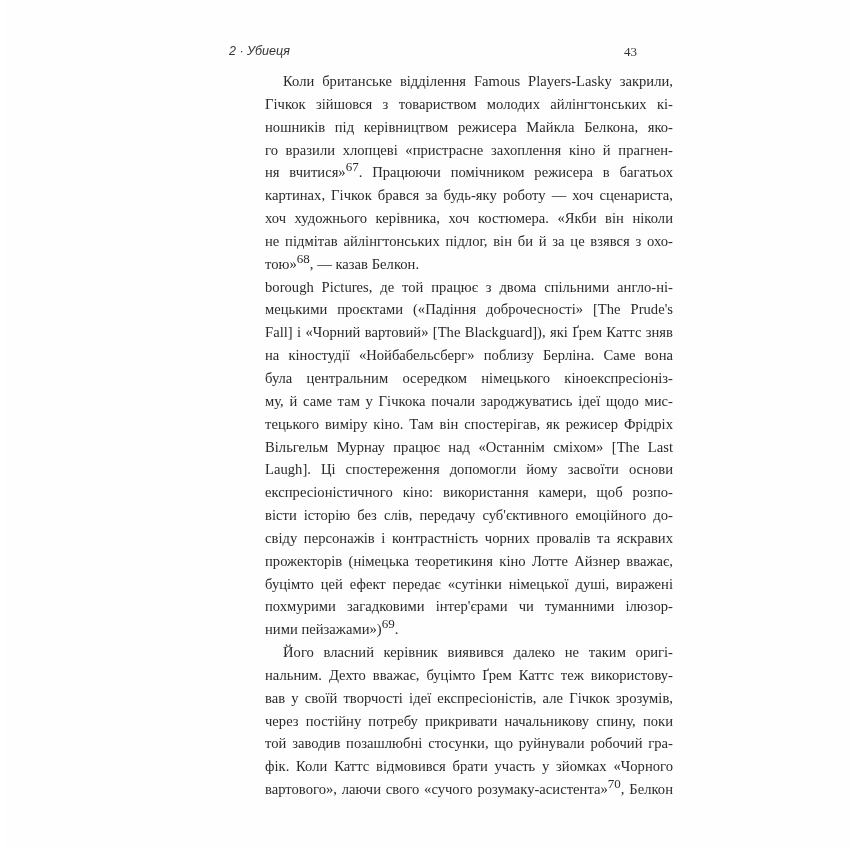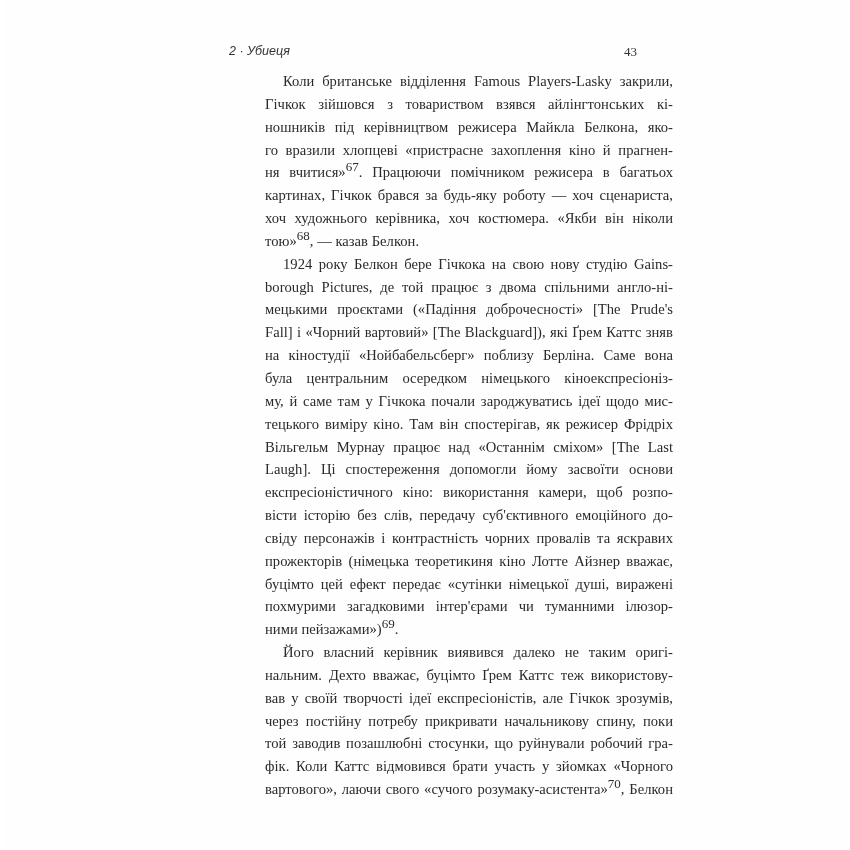--- a/index.html
+++ b/index.html
@@ -51,28 +51,28 @@
     sup { font-size: 13px; line-height: 0; vertical-align: 6px; }
   </style>
 </head>
 <body>
 
 <div class="page">
   <div class="running-head">2 · Убиеця</div>
   <div class="page-number">43</div>
   <div class="body" id="body">
       <div class="line indent"><span>Коли британське відділення Famous Players-Lasky закрили,</span></div>
-      <div class="line"><span>Гічкок зійшовся з товариством взявся айлінгтонських кі-</span></div>
+      <div class="line"><span>Гічкок зійшовся з товариством молодих айлінгтонських кі-</span></div>
       <div class="line"><span>ношників під керівництвом режисера Майкла Белкона, яко-</span></div>
       <div class="line"><span>го вразили хлопцеві «пристрасне захоплення кіно й прагнен-</span></div>
       <div class="line"><span>ня вчитися»</span><sup>67</sup><span>. Працюючи помічником режисера в багатьох</span></div>
       <div class="line"><span>картинах, Гічкок брався за будь-яку роботу — хоч сценариста,</span></div>
       <div class="line"><span>хоч художнього керівника, хоч костюмера. «Якби він ніколи</span></div>
+      <div class="line"><span>не підмітав айлінгтонських підлог, він би й за це взявся з охо-</span></div>
       <div class="line last"><span>тою»</span><sup>68</sup><span>, — казав Белкон.</span></div>
-      <div class="line indent"><span>1924 року Белкон бере Гічкока на свою нову студію Gains-</span></div>
       <div class="line"><span>borough Pictures, де той працює з двома спільними англо-ні-</span></div>
       <div class="line"><span>мецькими проєктами («Падіння доброчесності» [The Prude's</span></div>
       <div class="line"><span>Fall] і «Чорний вартовий» [The Blackguard]), які Ґрем Каттс зняв</span></div>
       <div class="line"><span>на кіностудії «Нойбабельсберг» поблизу Берліна. Саме вона</span></div>
       <div class="line"><span>була центральним осередком німецького кіноекспресіоніз-</span></div>
       <div class="line"><span>му, й саме там у Гічкока почали зароджуватись ідеї щодо мис-</span></div>
       <div class="line"><span>тецького виміру кіно. Там він спостерігав, як режисер Фрідріх</span></div>
       <div class="line"><span>Вільгельм Мурнау працює над «Останнім сміхом» [The Last</span></div>
       <div class="line"><span>Laugh]. Ці спостереження допомогли йому засвоїти основи</span></div>
       <div class="line"><span>експресіоністичного кіно: використання камери, щоб розпо-</span></div>

